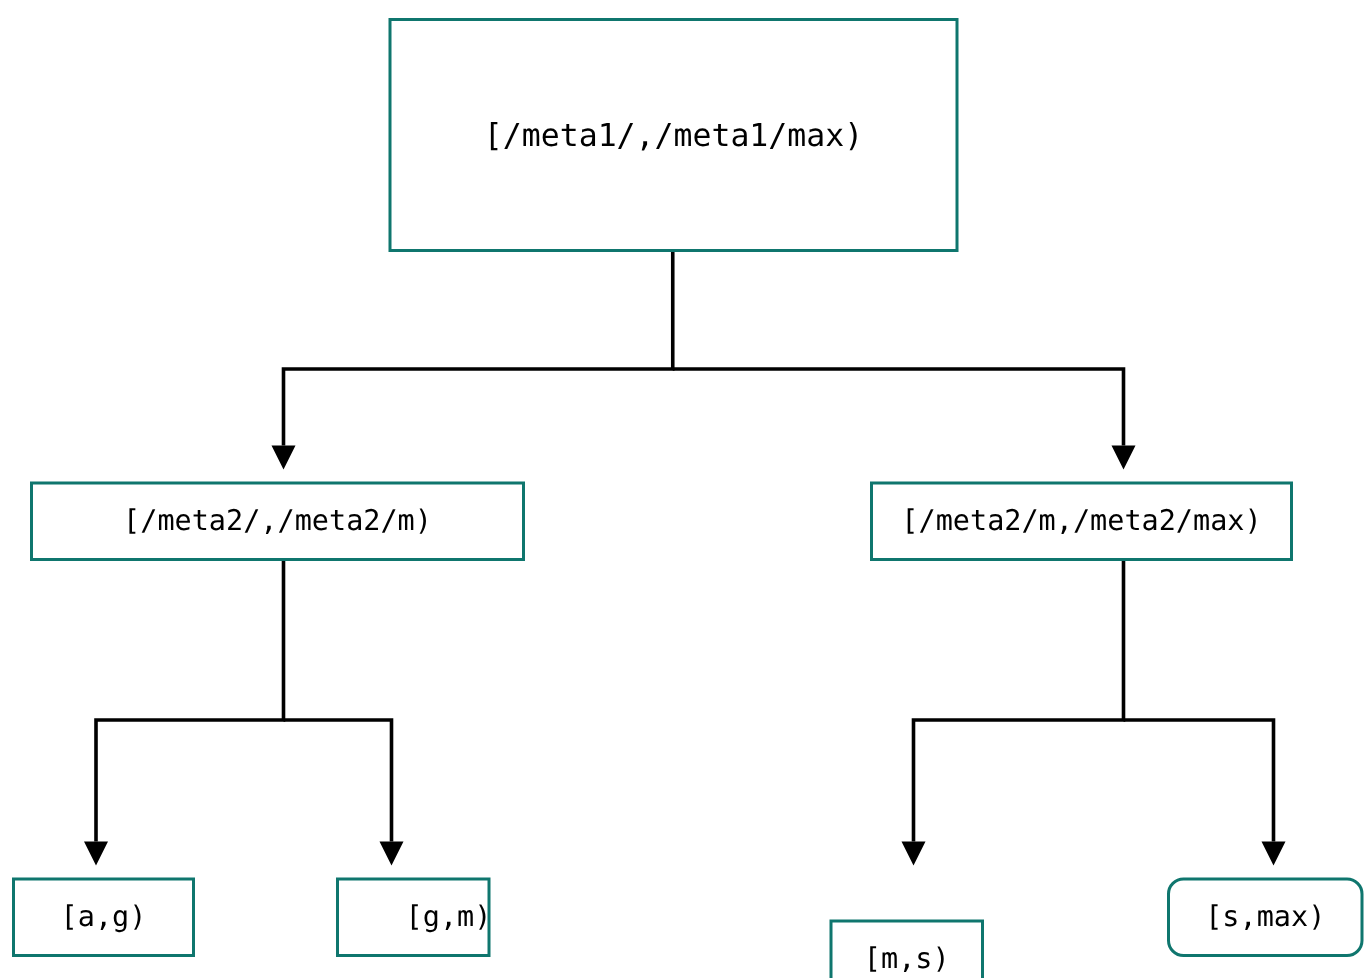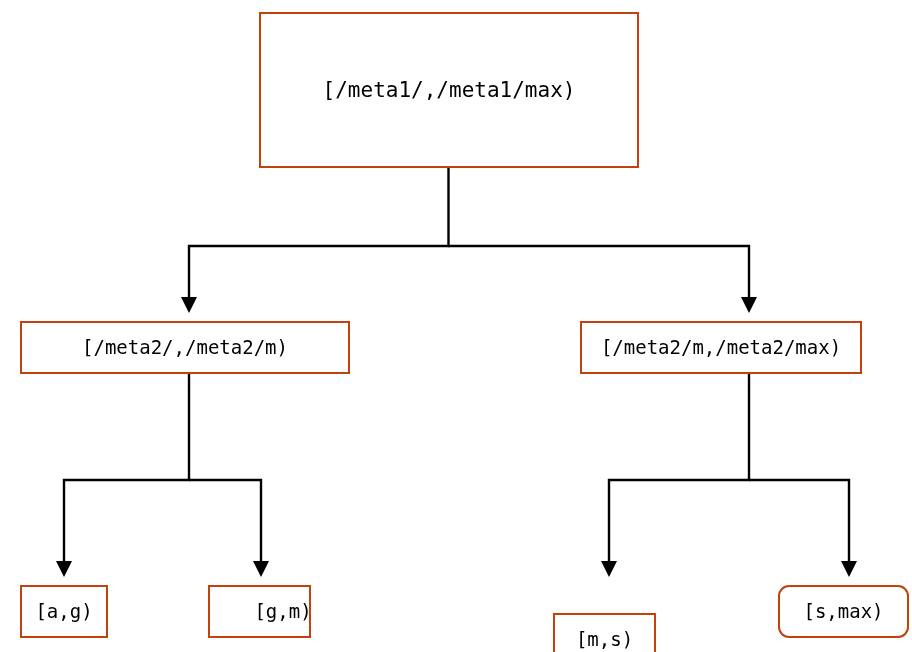--- a/index.html
+++ b/index.html
@@ -11,21 +11,21 @@
     position: relative;
     width: 912px;
     height: 652px;
     background: #ffffff;
     overflow: hidden;
     font-family: "DejaVu Sans Mono", "Liberation Mono", monospace;
   }
   .node {
     position: absolute;
     box-sizing: border-box;
-    border: 2px solid #c2410c;
+    border: 2px solid #0f766e;
     background: #ffffff;
     display: flex;
     align-items: center;
     justify-content: center;
     color: #000000;
     white-space: pre;
   }
   .node-label {
     display: block;
     line-height: 1;
@@ -52,26 +52,25 @@
     top: 321px;
     width: 282px;
     height: 53px;
   }
   #node-mid-left .node-label,
   #node-mid-right .node-label { font-size: 19px; }
   
   #node-leaf-ag {
     left: 8px;
     top: 585px;
-    width: 88px;
+    width: 122px;
     height: 53px;
-    margin-left: 12px;
   }
   #node-leaf-gm {
-    left: 208px;
+    left: 224px;
     top: 585px;
     width: 103px;
     height: 53px;
     padding-left: 47px;
   }
   #node-leaf-ms {
     left: 553px;
     top: 585px;
     width: 103px;
     height: 53px;

